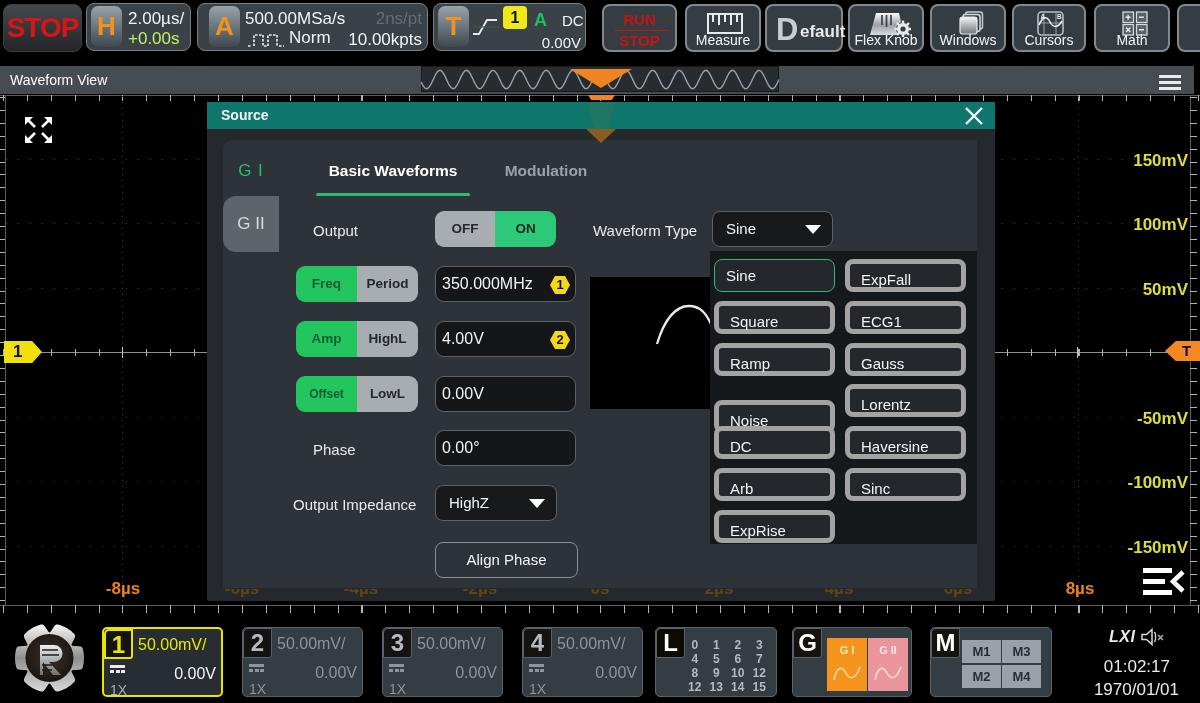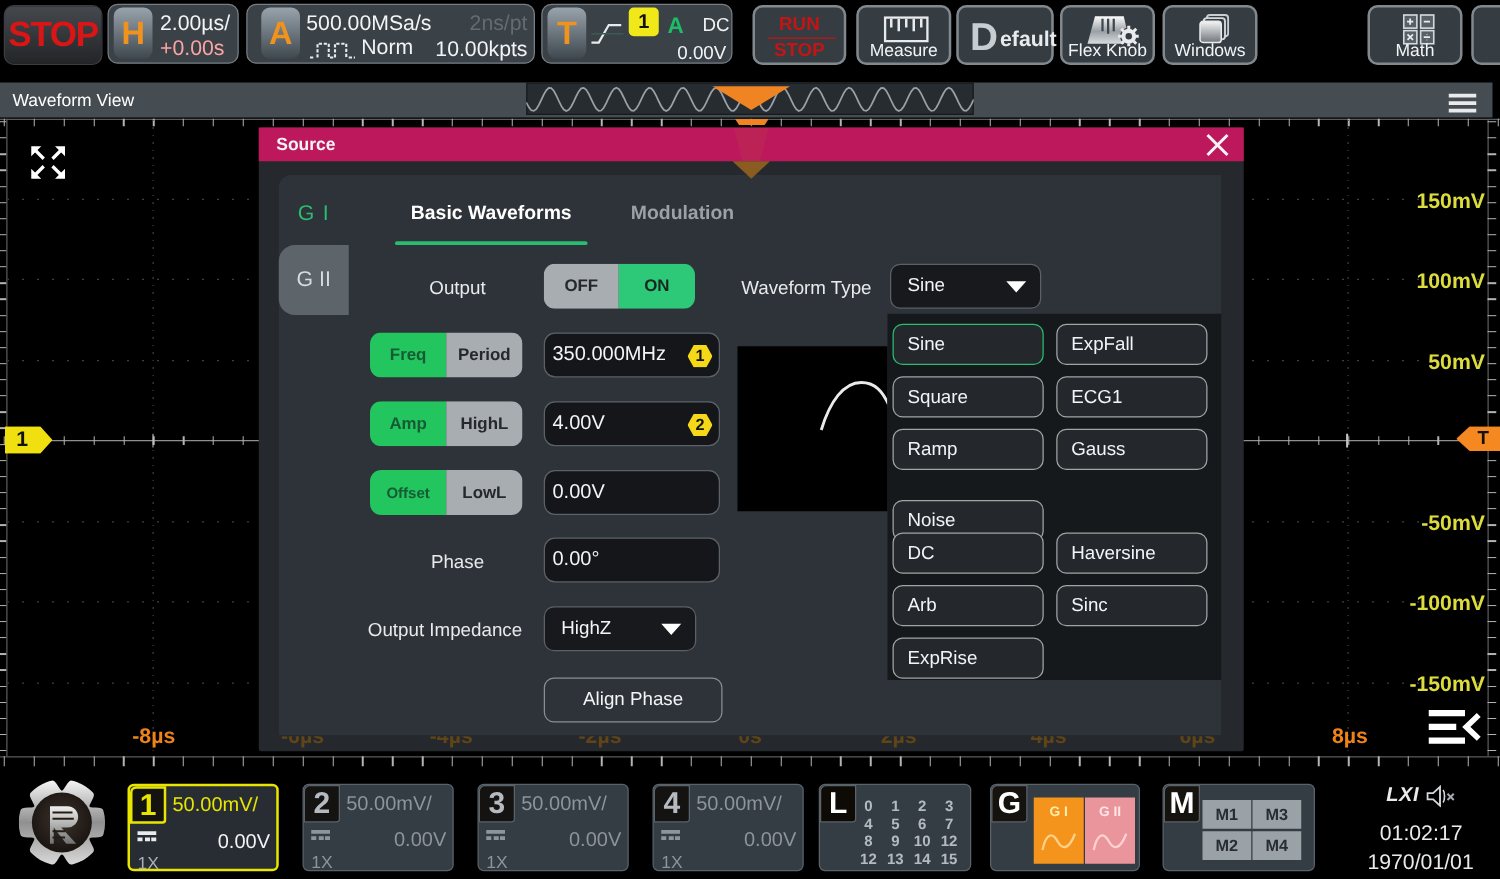--- a/index.html
+++ b/index.html
@@ -21,61 +21,61 @@
 #wvbar{left:0;top:66px;width:1194px;height:28px;background:#454d53;color:#fff;}
 #wvstrip{left:421px;top:0px;width:358px;height:26px;background:#272c31;border:1px solid #171a1d;}
 
 .grid-h{height:1px;background:repeating-linear-gradient(90deg,#403f3a 0 1px,transparent 1px 12px);}
 .grid-v{width:1px;background:repeating-linear-gradient(180deg,#403f3a 0 1px,transparent 1px 6px);}
 .vlabel{color:#dcdc3c;font-size:17px;font-weight:bold;width:70px;text-align:right;}
 .tlabel{color:#ef8318;font-size:17px;font-weight:bold;text-align:center;width:60px;}
 .tlabel.dim{color:#604517;z-index:30;}
 
 #dlg{left:207px;top:102px;width:788px;height:499px;background:#25292d;z-index:20;border-radius:2px;}
-#dlgtitle{left:0;top:0;width:100%;height:27px;background:#be185d;color:#f2f4f6;font-size:14px;font-weight:bold;line-height:26px;padding-left:14px;}
+#dlgtitle{left:0;top:0;width:100%;height:27px;background:#0f766e;color:#f2f4f6;font-size:14px;font-weight:bold;line-height:26px;padding-left:14px;}
 #dlgpanel{left:16px;top:38px;width:754px;height:448px;background:#2d3338;border-radius:10px 0 0 0;}
 .gtab2{left:16px;top:94px;width:56px;height:56px;background:#5d656b;border-radius:13px 0 0 13px;
  color:#d8dcde;font-size:17px;text-align:center;line-height:56px;}
 .seg{width:122px;height:36px;border-radius:9px;overflow:hidden;font-size:13.5px;font-weight:bold;display:flex;}
 .seg div{width:50%;text-align:center;line-height:36px;}
 .seg .on{background:#22c55e;color:#155c35;}
 .seg .off{background:#a8adb2;color:#25292d;}
 .ifield{width:141px;height:36px;border-radius:9px;background:#141619;border:1px solid #5a6268;
  color:#f2f4f6;font-size:16px;line-height:34px;padding-left:6px;}
 .hex{position:absolute;right:5px;top:9px;width:20px;height:18px;background:#f5d818;
  clip-path:polygon(25% 0,75% 0,100% 50%,75% 100%,25% 100%,0 50%);
  color:#111;font-size:13px;font-weight:bold;text-align:center;line-height:18px;}
 .drop{width:122px;height:36px;border-radius:8px;background:#17191c;border:1px solid #5a6268;
  color:#f2f4f6;font-size:15px;line-height:34px;padding-left:13px;}
 .dtri{position:absolute;right:11px;top:13px;width:0;height:0;border-left:8px solid transparent;border-right:8px solid transparent;border-top:9px solid #fff;}
-.flabel{color:#e8eaec;font-size:15px;text-align:center;}
+.flabel{color:#e8eaec;font-size:15px;text-align:left;}
 
 #wlist{left:710px;top:251px;width:267px;height:293px;background:#16191c;z-index:25;}
-.witem{position:absolute;width:121px;height:33px;background:#24282c;border:1px solid #a3a3a3;
+.witem{position:absolute;width:121px;height:33px;background:#24282c;border:5px solid #a3a3a3;
  border-radius:8px;color:#f2f4f6;font-size:15px;line-height:31px;padding-left:11px;}
 
 .chbox{top:627px;width:121px;height:70px;border-radius:5px;background:#343c44;border:1px solid #5a626a;}
 .chbox .tab{position:absolute;left:0px;top:0px;width:29px;height:30px;background:#141312;
  border:1px solid #5a626a;border-radius:5px 0 3px 0;text-align:center;line-height:28px;font-size:24px;font-weight:bold;color:#b4bac0;}
 .chbox .vdiv{position:absolute;left:34px;top:7px;font-size:16px;color:#8d949a;}
 .chbox .voff{position:absolute;right:5px;top:36px;font-size:16px;color:#8d949a;}
 .chbox .probe{position:absolute;left:6px;top:53px;font-size:14px;color:#8d949a;}
 .coup{position:absolute;left:6px;top:36px;width:17px;height:10px;}
 .coup i{position:absolute;background:#8d949a;}
 .mbtn{position:absolute;width:39px;height:23px;background:#9aa2a8;color:#272d33;font-size:13px;font-weight:bold;text-align:center;line-height:23px;}
 </style>
 </head>
 <body>
 <div id="scr">
 
 <div class="abs stopbtn">STOP</div>
 <div class="abs ipanel" style="left:86px;width:105px;">
   <div class="icoletter">H</div>
   <div class="abs" style="left:41px;top:5px;color:#f2f4f6;font-size:17px;">2.00µs/</div>
-  <div class="abs" style="left:41px;top:25px;color:#fca5a5;font-size:17px;">+0.00s</div>
+  <div class="abs" style="left:41px;top:25px;color:#bef264;font-size:17px;">+0.00s</div>
 </div>
 <div class="abs ipanel" style="left:197px;width:231px;">
   <div class="icoletter" style="left:11px;">A</div>
   <div class="abs" style="left:47px;top:5px;color:#f2f4f6;font-size:17px;">500.00MSa/s</div>
   <div class="abs" style="right:5px;top:5px;color:#646c72;font-size:17px;">2ns/pt</div>
   <svg class="abs" style="left:49px;top:27px;" width="38" height="18" viewBox="0 0 38 18">
     <path d="M1 15 h4 M7 15 v-11 h9 v11 h5 v-11 h9 v11 M32 15 h5" fill="none" stroke="#e8eaec" stroke-width="1.7" stroke-dasharray="2.6 1.4"></path>
   </svg>
   <div class="abs" style="left:91px;top:24px;color:#f2f4f6;font-size:17px;">Norm</div>
   <div class="abs" style="right:5px;top:26px;color:#f2f4f6;font-size:17px;">10.00kpts</div>
@@ -133,20 +133,31 @@
       <stop offset="0" stop-color="#f4f5f6"></stop>
             <stop offset="1" stop-color="#70767c"></stop>
     </linearGradient>
         </defs>
     <rect x="6.5" y="1" width="17" height="17" rx="2.5" fill="none" stroke="#c8cdd2" stroke-width="1.5"></rect>
     <rect x="4" y="3.5" width="17" height="17" rx="2.5" fill="#353d43" stroke="#d4d9de" stroke-width="1.5"></rect>
     <rect x="1" y="6" width="17" height="17" rx="2.5" fill="url(#wng)" stroke="#e8eaec" stroke-width="1.2"></rect>
   </svg>
   <div class="lbl">Windows</div>
 </div>
+<div class="abs tbtn" style="left:1012px;width:74px;">
+  <svg class="abs" style="left:23px;top:5px;" width="27" height="25" viewBox="0 0 27 25">
+    <rect x="1" y="1" width="25" height="23" rx="3.5" fill="none" stroke="#b8bdc2" stroke-width="1.6"></rect>
+    <path d="M7 2 v21 M19 2 v21" stroke="#9aa0a6" stroke-width="1"></path>
+    <path d="M2 12 h23" stroke="#9aa0a6" stroke-width="1"></path>
+    <path d="M2 14 C6 5 10 5 13 11 C16 17 21 17 25 10" fill="none" stroke="#e8eaec" stroke-width="1.6"></path>
+    <text x="3.5" y="8" fill="#e8eaec" font-size="6.5" font-weight="bold">A</text>
+    <text x="20" y="8" fill="#e8eaec" font-size="6.5" font-weight="bold">B</text>
+  </svg>
+  <div class="lbl">Cursors</div>
+</div>
 <div class="abs tbtn" style="left:1094px;width:76px;">
   <svg class="abs" style="left:26px;top:5px;" width="26" height="25" viewBox="0 0 26 25">
     <g stroke="#d4d9de" fill="#596168" stroke-width="1.3">
       <rect x="1" y="1" width="10.5" height="10.5"></rect>
           <rect x="14.5" y="1" width="10.5" height="10.5"></rect>
       <rect x="1" y="13.5" width="10.5" height="10.5"></rect>
           <rect x="14.5" y="13.5" width="10.5" height="10.5"></rect>
     </g>
     <g stroke="#e8eaec" stroke-width="1.4">
       <path d="M3.6 6.2 h5 M6.1 3.7 v5"></path>
@@ -297,20 +308,21 @@
 </div>
 
 <div class="abs" id="wlist">
   <div class="witem" style="left:4px;top:8px;border:1.5px solid #2abd70;">Sine</div>
   <div class="witem" style="left:135px;top:8px;">ExpFall</div>
   <div class="witem" style="left:4px;top:50px;">Square</div>
   <div class="witem" style="left:135px;top:50px;">ECG1</div>
   <div class="witem" style="left:4px;top:92px;">Ramp</div>
   <div class="witem" style="left:135px;top:92px;">Gauss</div>
   <div class="witem" style="left:4px;top:149px;">Noise</div>
+  <div class="witem" style="left:135px;top:133px;">Lorentz</div>
   <div class="witem" style="left:4px;top:175px;">DC</div>
   <div class="witem" style="left:135px;top:175px;">Haversine</div>
   <div class="witem" style="left:4px;top:217px;">Arb</div>
   <div class="witem" style="left:135px;top:217px;">Sinc</div>
   <div class="witem" style="left:4px;top:259px;">ExpRise</div>
 </div>
 
 <div class="abs" id="logo" style="left:15px;top:622px;width:69px;height:72px;">
   <svg width="69" height="72" viewBox="0 0 69 72">
     <defs>

